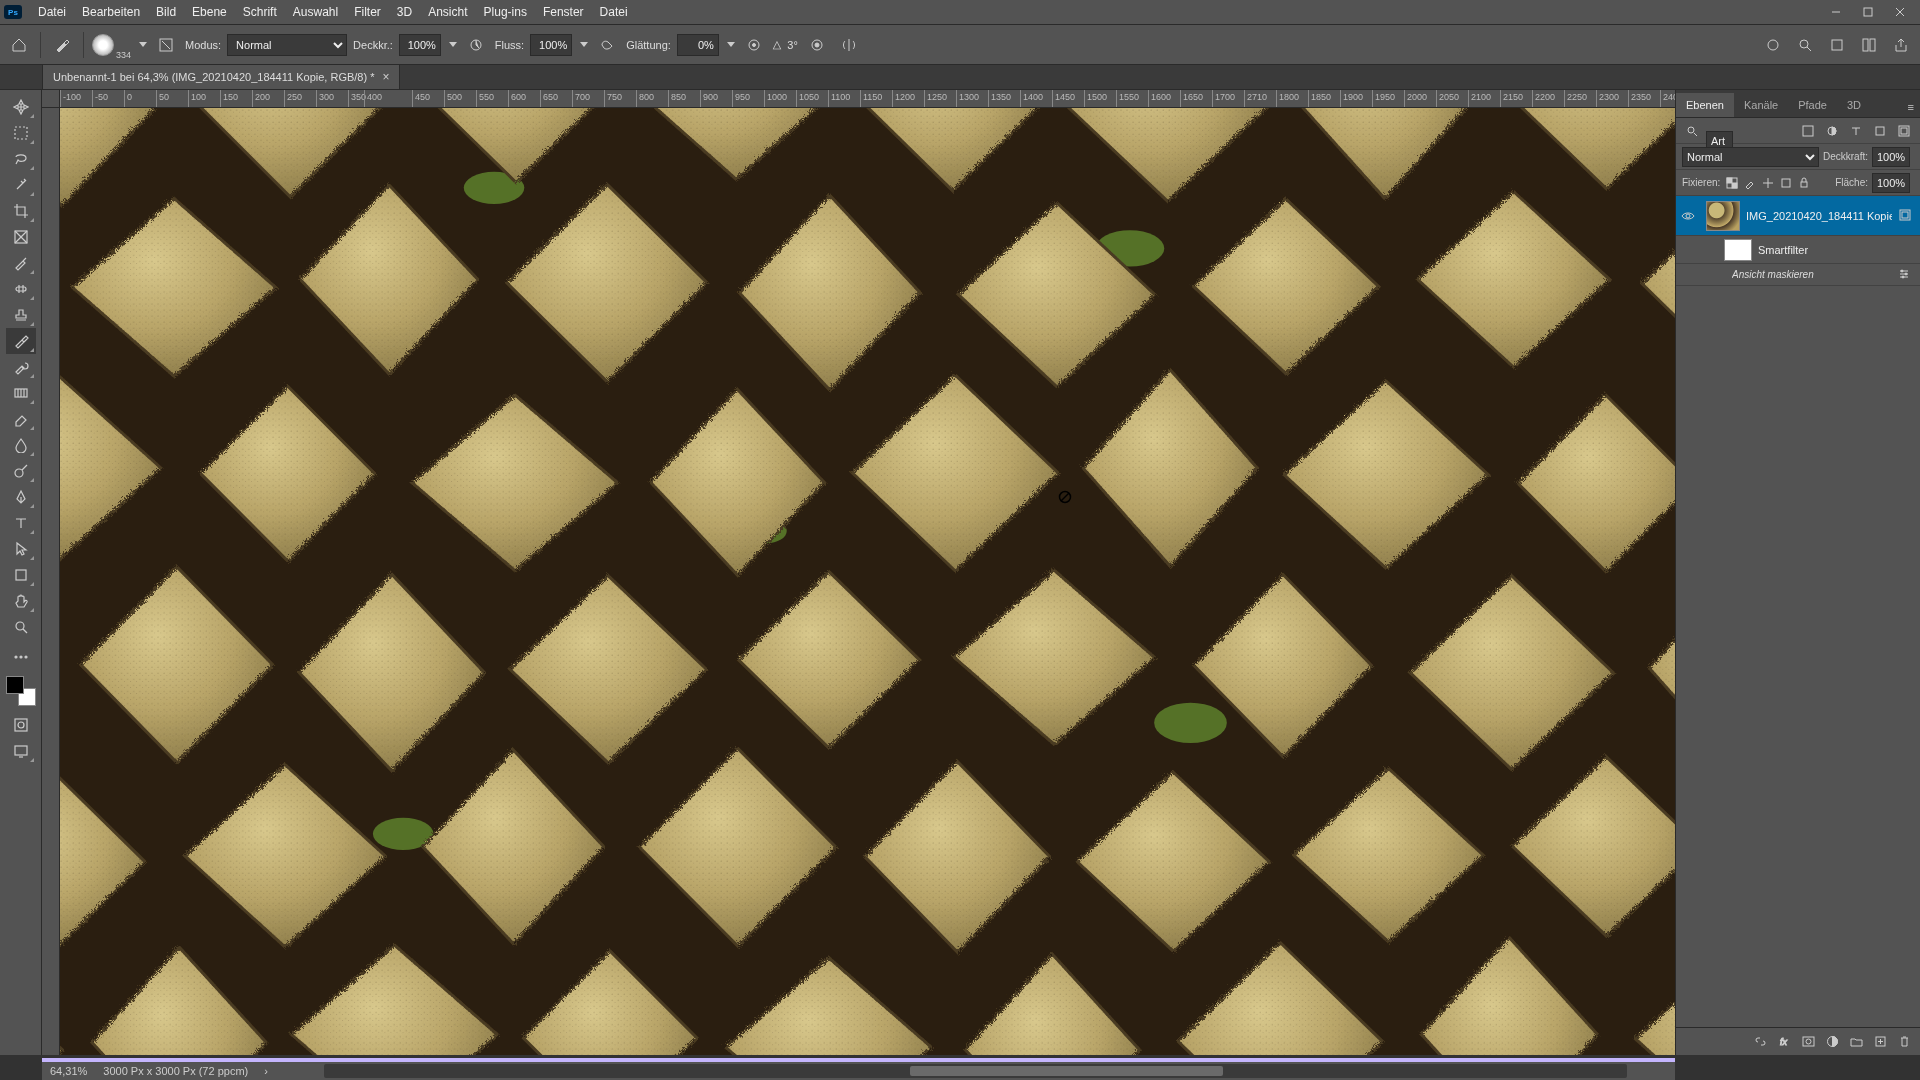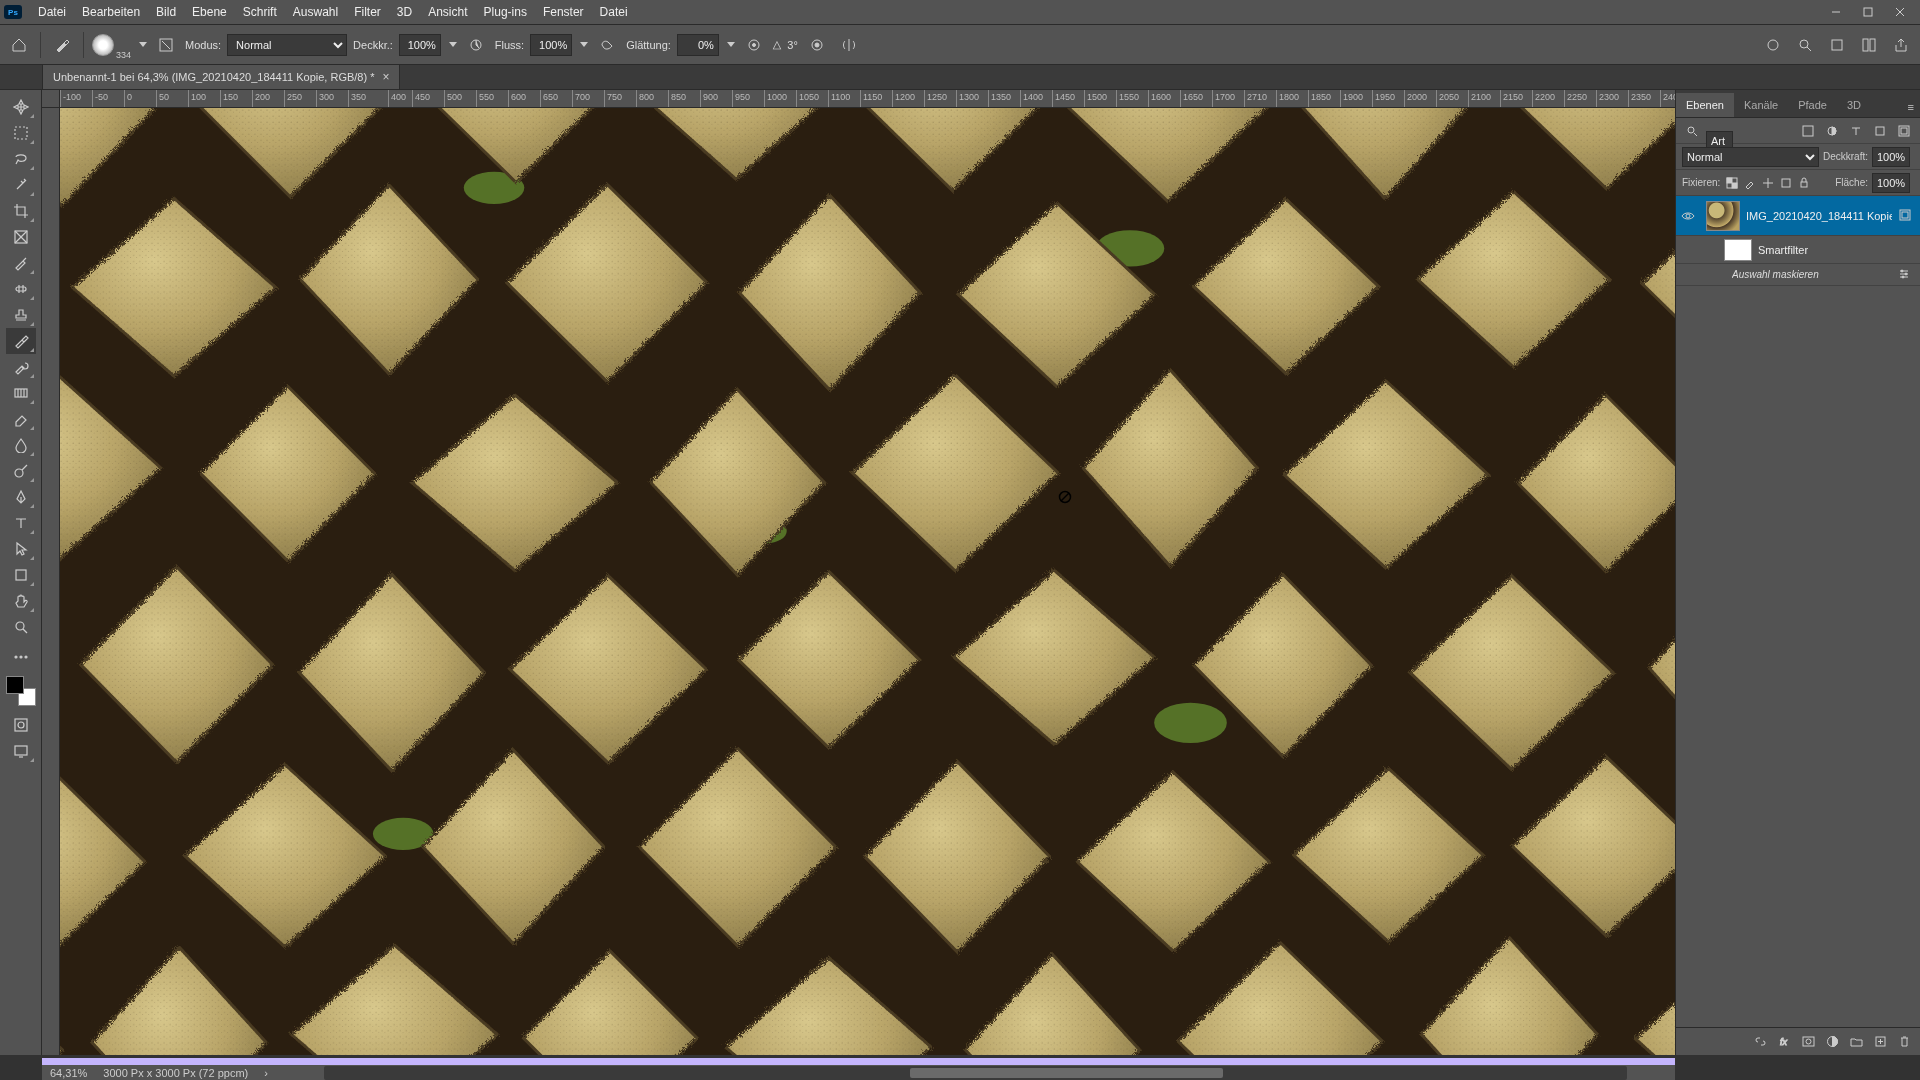--- a/index.html
+++ b/index.html
@@ -92,21 +92,21 @@
 .layer.filter .thumb { width: 28px; height: 22px; }
 .layer.filterline { height: 22px; padding-left: 50px; }
 .layer.filterline .name { font-size: 10px; font-style: italic; color: #ddd; }
 .layer .sliders { width: 16px; }
 .layer .sliders svg { width: 12px; height: 12px; stroke: #ccc; }
 .panel-footer { height: 28px; border-top: 1px solid #2a2a2a; display: flex; align-items: center; justify-content: flex-end; gap: 4px; padding: 0 6px; }
 .panel-footer .iconbtn { width: 20px; height: 20px; display: flex; align-items: center; justify-content: center; }
 .panel-footer .iconbtn svg { width: 13px; height: 13px; stroke: #ccc; fill: none; }
 
 
-.statusbar { position: absolute; bottom: 0; left: 42px; right: 245px; height: 22px; background: #535353; border-top: 7px solid #c4b5fd; display: flex; align-items: center; padding: 0 8px; gap: 16px; font-size: 11px; color: #ccc; }
+.statusbar { position: absolute; bottom: 0; left: 42px; right: 245px; height: 22px; background: #535353; border-top: 4px solid #c4b5fd; display: flex; align-items: center; padding: 0 8px; gap: 16px; font-size: 11px; color: #ccc; }
 .statusbar .scroll-h { flex: 1; height: 14px; background: #3a3a3a; border-radius: 2px; position: relative; margin: 0 40px; }
 .statusbar .scroll-h::after { content: ""; position: absolute; left: 45%; width: 24%; top: 2px; bottom: 2px; background: #6a6a6a; border-radius: 2px; }
 </style>
 </head>
 <body>
 
 <div class="menubar">
   <div class="logo">Ps</div>
   <div class="item">Datei</div>
   <div class="item">Bearbeiten</div>
@@ -410,21 +410,21 @@
         <div class="tick" style="left: 0px;">-100</div>
         <div class="tick" style="left: 32px;">-50</div>
         <div class="tick" style="left: 64px;">0</div>
         <div class="tick" style="left: 96px;">50</div>
         <div class="tick" style="left: 128px;">100</div>
         <div class="tick" style="left: 160px;">150</div>
         <div class="tick" style="left: 192px;">200</div>
         <div class="tick" style="left: 224px;">250</div>
         <div class="tick" style="left: 256px;">300</div>
         <div class="tick" style="left: 288px;">350</div>
-        <div class="tick" style="left: 328px;">400</div>
+        <div class="tick" style="left: 304px;">400</div>
         <div class="tick" style="left: 352px;">450</div>
         <div class="tick" style="left: 384px;">500</div>
         <div class="tick" style="left: 416px;">550</div>
         <div class="tick" style="left: 448px;">600</div>
         <div class="tick" style="left: 480px;">650</div>
         <div class="tick" style="left: 512px;">700</div>
         <div class="tick" style="left: 544px;">750</div>
         <div class="tick" style="left: 576px;">800</div>
         <div class="tick" style="left: 608px;">850</div>
         <div class="tick" style="left: 640px;">900</div>
@@ -760,21 +760,21 @@
         <div class="eye"></div>
         <div class="indent"></div>
         <div class="thumb white"></div>
         <span class="name">Smartfilter</span>
       </div>
       <div class="layer filterline">
         <div class="iconbtn"><svg viewBox="0 0 12 12">
               <path d="M1 6 C3 3 9 3 11 6 C9 9 3 9 1 6 Z"></path>
               <circle cx="6" cy="6" r="1.5"></circle>
             </svg></div>
-        <span class="name">Auswahl maskieren</span>
+        <span class="name">Ansicht maskieren</span>
         <div class="sliders"><svg viewBox="0 0 12 12">
               <line x1="2" y1="3" x2="10" y2="3"></line>
               <line x1="2" y1="6" x2="10" y2="6"></line>
               <line x1="2" y1="9" x2="10" y2="9"></line>
               <circle cx="4" cy="3" r="1" fill="#ccc"></circle>
               <circle cx="8" cy="6" r="1" fill="#ccc"></circle>
               <circle cx="5" cy="9" r="1" fill="#ccc"></circle>
             </svg></div>
       </div>
     </div>

